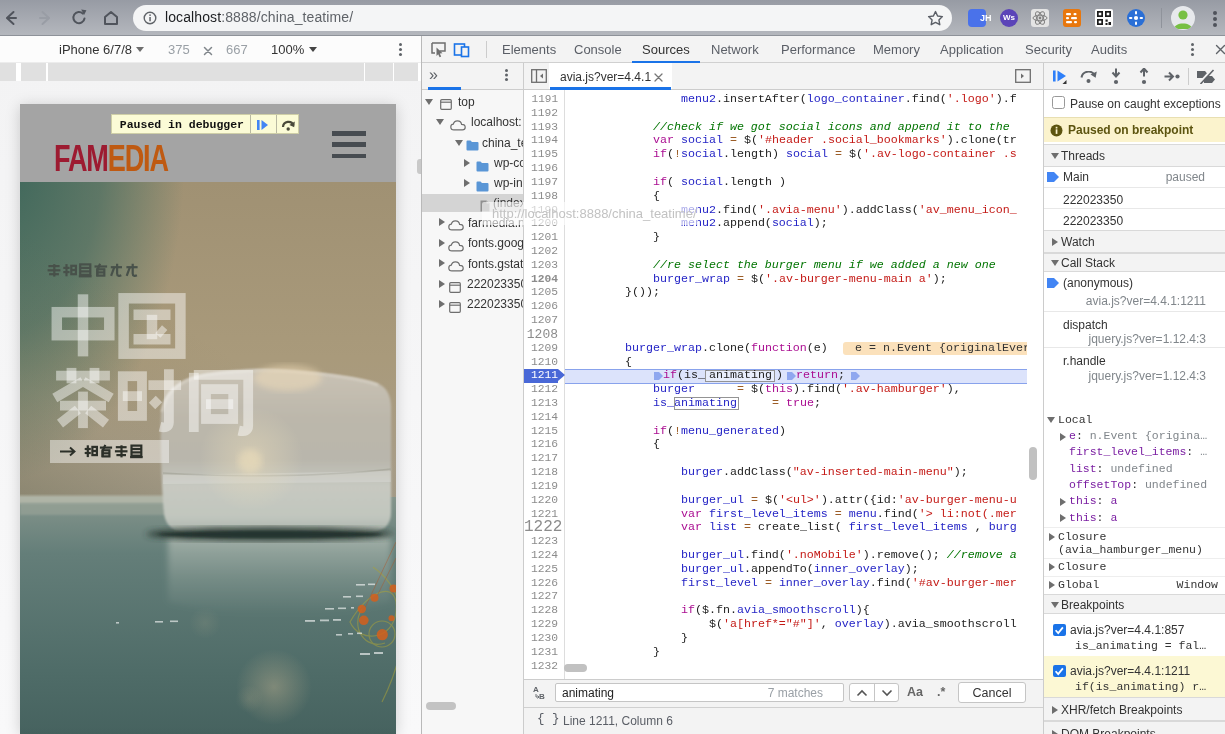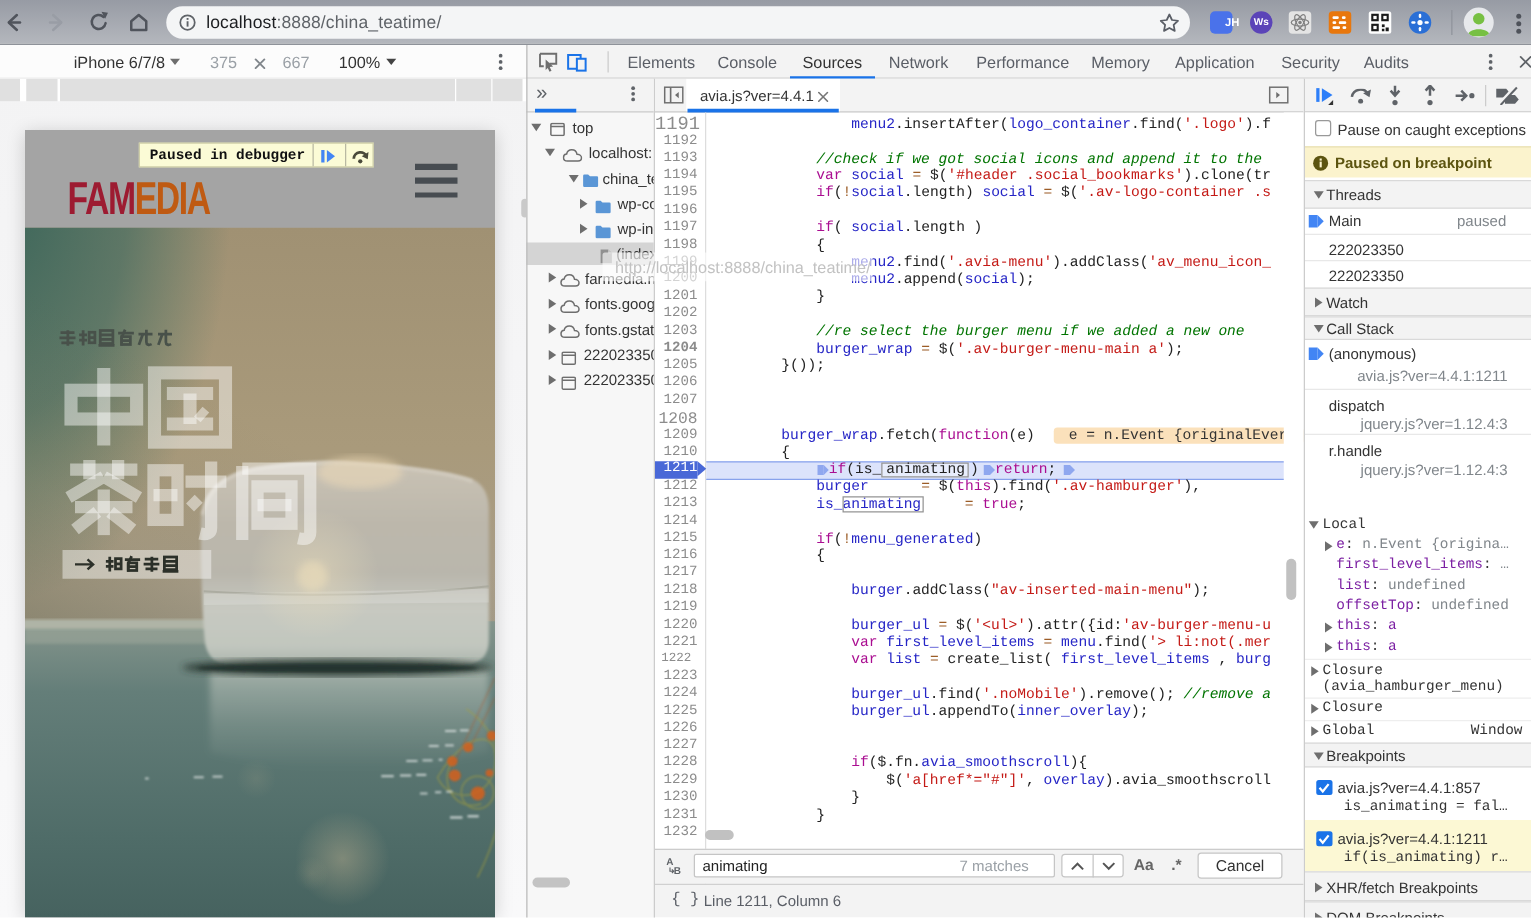--- a/index.html
+++ b/index.html
@@ -458,21 +458,21 @@
       </svg>
       <div class="abs" style="left:36px;top:7px;font-size:12px;color:#333;">avia.js?ver=4.4.1</div>
       <svg class="abs" style="left:130px;top:10px" width="9" height="9" viewBox="0 0 9 9">
         <path d="M1 1 L8 8 M8 1 L1 8" stroke="#777" stroke-width="1.3" stroke-linecap="round"></path>
       </svg>
       <div class="abs" style="left:26px;top:24px;width:121px;height:3px;background:#1a73e8;"></div>
       <svg class="abs" style="left:491px;top:6px" width="16" height="14" viewBox="0 0 16 14">
         <rect x="0.7" y="0.7" width="14.6" height="12.6" stroke="#6e6e6e" stroke-width="1.3" fill="none"></rect>
         <path d="M6 4.5 L9 7 L6 9.5 Z" fill="#6e6e6e"></path>
       </svg>
-      <div class="abs mono" style="left:0;top:29.9px;width:34px;text-align:right;font-size:15px;line-height:13.82px;color:#8c8c8c;">1191</div>
+      <div class="abs mono" style="left:0;top:29.9px;width:34px;text-align:right;font-size:11px;line-height:13.82px;color:#8c8c8c;">1191</div>
       <div class="abs mono" style="left:0;top:43.7px;width:34px;text-align:right;font-size:11.3px;line-height:13.82px;color:#8c8c8c;">1192</div>
       <div class="abs mono" style="left:0;top:57.5px;width:34px;text-align:right;font-size:11.3px;line-height:13.82px;color:#8c8c8c;">1193</div>
       <div class="abs mono" style="left:0;top:71.4px;width:34px;text-align:right;font-size:11.3px;line-height:13.82px;color:#8c8c8c;">1194</div>
       <div class="abs mono" style="left:0;top:85.2px;width:34px;text-align:right;font-size:11.3px;line-height:13.82px;color:#8c8c8c;">1195</div>
       <div class="abs mono" style="left:0;top:99.0px;width:34px;text-align:right;font-size:11.3px;line-height:13.82px;color:#8c8c8c;">1196</div>
       <div class="abs mono" style="left:0;top:112.8px;width:34px;text-align:right;font-size:11.3px;line-height:13.82px;color:#8c8c8c;">1197</div>
       <div class="abs mono" style="left:0;top:126.6px;width:34px;text-align:right;font-size:11.3px;line-height:13.82px;color:#8c8c8c;">1198</div>
       <div class="abs mono" style="left:0;top:140.5px;width:34px;text-align:right;font-size:11.3px;line-height:13.82px;color:#8c8c8c;">1199</div>
       <div class="abs mono" style="left:0;top:154.3px;width:34px;text-align:right;font-size:11.3px;line-height:13.82px;color:#8c8c8c;">1200</div>
       <div class="abs mono" style="left:0;top:168.1px;width:34px;text-align:right;font-size:11.3px;line-height:13.82px;color:#8c8c8c;">1201</div>
@@ -488,21 +488,21 @@
       <div class="abs mono" style="left:0;top:320.1px;width:34px;text-align:right;font-size:11.3px;line-height:13.82px;color:#8c8c8c;">1212</div>
       <div class="abs mono" style="left:0;top:333.9px;width:34px;text-align:right;font-size:11.3px;line-height:13.82px;color:#8c8c8c;">1213</div>
       <div class="abs mono" style="left:0;top:347.8px;width:34px;text-align:right;font-size:11.3px;line-height:13.82px;color:#8c8c8c;">1214</div>
       <div class="abs mono" style="left:0;top:361.6px;width:34px;text-align:right;font-size:11.3px;line-height:13.82px;color:#8c8c8c;">1215</div>
       <div class="abs mono" style="left:0;top:375.4px;width:34px;text-align:right;font-size:11.3px;line-height:13.82px;color:#8c8c8c;">1216</div>
       <div class="abs mono" style="left:0;top:389.2px;width:34px;text-align:right;font-size:11.3px;line-height:13.82px;color:#8c8c8c;">1217</div>
       <div class="abs mono" style="left:0;top:403.0px;width:34px;text-align:right;font-size:11.3px;line-height:13.82px;color:#8c8c8c;">1218</div>
       <div class="abs mono" style="left:0;top:416.9px;width:34px;text-align:right;font-size:11.3px;line-height:13.82px;color:#8c8c8c;">1219</div>
       <div class="abs mono" style="left:0;top:430.7px;width:34px;text-align:right;font-size:11.3px;line-height:13.82px;color:#8c8c8c;">1220</div>
       <div class="abs mono" style="left:0;top:444.5px;width:34px;text-align:right;font-size:11.3px;line-height:13.82px;color:#8c8c8c;">1221</div>
-      <div class="abs mono" style="left:0;top:458.3px;width:34px;text-align:center;font-size:10px;line-height:13.82px;color:#8c8c8c;">1222</div>
+      <div class="abs mono" style="left:0;top:458.3px;width:34px;text-align:right;font-size:16px;line-height:13.82px;color:#8c8c8c;">1222</div>
       <div class="abs mono" style="left:0;top:472.1px;width:34px;text-align:right;font-size:11.3px;line-height:13.82px;color:#8c8c8c;">1223</div>
       <div class="abs mono" style="left:0;top:486.0px;width:34px;text-align:right;font-size:11.3px;line-height:13.82px;color:#8c8c8c;">1224</div>
       <div class="abs mono" style="left:0;top:499.8px;width:34px;text-align:right;font-size:11.3px;line-height:13.82px;color:#8c8c8c;">1225</div>
       <div class="abs mono" style="left:0;top:513.6px;width:34px;text-align:right;font-size:11.3px;line-height:13.82px;color:#8c8c8c;">1226</div>
       <div class="abs mono" style="left:0;top:527.4px;width:34px;text-align:right;font-size:11.3px;line-height:13.82px;color:#8c8c8c;">1227</div>
       <div class="abs mono" style="left:0;top:541.2px;width:34px;text-align:right;font-size:11.3px;line-height:13.82px;color:#8c8c8c;">1228</div>
       <div class="abs mono" style="left:0;top:555.1px;width:34px;text-align:right;font-size:11.3px;line-height:13.82px;color:#8c8c8c;">1229</div>
       <div class="abs mono" style="left:0;top:568.9px;width:34px;text-align:right;font-size:11.3px;line-height:13.82px;color:#8c8c8c;">1230</div>
       <div class="abs mono" style="left:0;top:582.7px;width:34px;text-align:right;font-size:11.3px;line-height:13.82px;color:#8c8c8c;">1231</div>
       <div class="abs mono" style="left:0;top:596.5px;width:34px;text-align:right;font-size:11.3px;line-height:13.82px;color:#8c8c8c;">1232</div>
@@ -516,32 +516,33 @@
       <pre class="abs" style="left:45px;top:71.4px;font-size:11.67px;line-height:13.82px;color:#222;">            <span style="color:#aa0d91;">var</span> <span style="color:#2525c6;">social</span> <span style="color:#9c5d27;">=</span> <span style="color:#222;">$(</span><span style="color:#c41a16;">'#header .social_bookmarks'</span><span style="color:#222;">).clone(tr</span></pre>
       <pre class="abs" style="left:45px;top:85.2px;font-size:11.67px;line-height:13.82px;color:#222;">            <span style="color:#aa0d91;">if</span><span style="color:#222;">(</span><span style="color:#9c5d27;">!</span><span style="color:#2525c6;">social</span><span style="color:#222;">.length) </span><span style="color:#2525c6;">social</span> <span style="color:#9c5d27;">=</span> <span style="color:#222;">$(</span><span style="color:#c41a16;">'.av-logo-container .s</span></pre>
       <pre class="abs" style="left:45px;top:112.8px;font-size:11.67px;line-height:13.82px;color:#222;">            <span style="color:#aa0d91;">if</span><span style="color:#222;">( </span><span style="color:#2525c6;">social</span><span style="color:#222;">.length )</span></pre>
       <pre class="abs" style="left:45px;top:126.6px;font-size:11.67px;line-height:13.82px;color:#222;">            <span style="color:#222;">{</span></pre>
       <pre class="abs" style="left:45px;top:140.5px;font-size:11.67px;line-height:13.82px;color:#222;">                <span style="color:#2525c6;">menu2</span><span style="color:#222;">.find(</span><span style="color:#c41a16;">'.avia-menu'</span><span style="color:#222;">).addClass(</span><span style="color:#c41a16;">'av_menu_icon_</span></pre>
       <pre class="abs" style="left:45px;top:154.3px;font-size:11.67px;line-height:13.82px;color:#222;">                <span style="color:#2525c6;">menu2</span><span style="color:#222;">.append(</span><span style="color:#2525c6;">social</span><span style="color:#222;">);</span></pre>
       <pre class="abs" style="left:45px;top:168.1px;font-size:11.67px;line-height:13.82px;color:#222;">            <span style="color:#222;">}</span></pre>
       <pre class="abs" style="left:45px;top:195.7px;font-size:11.67px;line-height:13.82px;color:#222;"><span style="color:#007400;font-style:italic;">            //re select the burger menu if we added a new one</span></pre>
       <pre class="abs" style="left:45px;top:209.6px;font-size:11.67px;line-height:13.82px;color:#222;">            <span style="color:#2525c6;">burger_wrap</span> <span style="color:#9c5d27;">=</span> <span style="color:#222;">$(</span><span style="color:#c41a16;">'.av-burger-menu-main a'</span><span style="color:#222;">);</span></pre>
       <pre class="abs" style="left:45px;top:223.4px;font-size:11.67px;line-height:13.82px;color:#222;">        <span style="color:#222;">}());</span></pre>
-      <pre class="abs" style="left:45px;top:278.7px;font-size:11.67px;line-height:13.82px;color:#222;">        <span style="color:#2525c6;">burger_wrap</span><span style="color:#222;">.fetch(</span><span style="color:#aa0d91;">function</span><span style="color:#222;">(e)</span></pre>
+      <pre class="abs" style="left:45px;top:278.7px;font-size:11.67px;line-height:13.82px;color:#222;">        <span style="color:#2525c6;">burger_wrap</span><span style="color:#222;">.clone(</span><span style="color:#aa0d91;">function</span><span style="color:#222;">(e)</span></pre>
       <pre class="abs" style="left:45px;top:292.5px;font-size:11.67px;line-height:13.82px;color:#222;">        <span style="color:#222;">{</span></pre>
       <pre class="abs" style="left:45px;top:320.1px;font-size:11.67px;line-height:13.82px;color:#222;">            <span style="color:#2525c6;">burger</span>      <span style="color:#9c5d27;">=</span> <span style="color:#222;">$(</span><span style="color:#aa0d91;">this</span><span style="color:#222;">).find(</span><span style="color:#c41a16;">'.av-hamburger'</span><span style="color:#222;">),</span></pre>
       <pre class="abs" style="left:45px;top:333.9px;font-size:11.67px;line-height:13.82px;color:#222;">            <span style="color:#2525c6;">is_animating</span>     <span style="color:#9c5d27;">=</span> <span style="color:#aa0d91;">true</span><span style="color:#222;">;</span></pre>
       <pre class="abs" style="left:45px;top:361.6px;font-size:11.67px;line-height:13.82px;color:#222;">            <span style="color:#aa0d91;">if</span><span style="color:#222;">(</span><span style="color:#9c5d27;">!</span><span style="color:#2525c6;">menu_generated</span><span style="color:#222;">)</span></pre>
       <pre class="abs" style="left:45px;top:375.4px;font-size:11.67px;line-height:13.82px;color:#222;">            <span style="color:#222;">{</span></pre>
       <pre class="abs" style="left:45px;top:403.0px;font-size:11.67px;line-height:13.82px;color:#222;">                <span style="color:#2525c6;">burger</span><span style="color:#222;">.addClass(</span><span style="color:#c41a16;">"av-inserted-main-menu"</span><span style="color:#222;">);</span></pre>
       <pre class="abs" style="left:45px;top:430.7px;font-size:11.67px;line-height:13.82px;color:#222;">                <span style="color:#2525c6;">burger_ul</span> <span style="color:#9c5d27;">=</span> <span style="color:#222;">$(</span><span style="color:#c41a16;">'&lt;ul&gt;'</span><span style="color:#222;">).attr({id:</span><span style="color:#c41a16;">'av-burger-menu-u</span></pre>
       <pre class="abs" style="left:45px;top:444.5px;font-size:11.67px;line-height:13.82px;color:#222;">                <span style="color:#aa0d91;">var</span> <span style="color:#2525c6;">first_level_items</span> <span style="color:#9c5d27;">=</span> <span style="color:#2525c6;">menu</span><span style="color:#222;">.find(</span><span style="color:#c41a16;">'&gt; li:not(.mer</span></pre>
       <pre class="abs" style="left:45px;top:458.3px;font-size:11.67px;line-height:13.82px;color:#222;">                <span style="color:#aa0d91;">var</span> <span style="color:#2525c6;">list</span> <span style="color:#9c5d27;">=</span> <span style="color:#222;">create_list( </span><span style="color:#2525c6;">first_level_items</span><span style="color:#222;"> , </span><span style="color:#2525c6;">burg</span></pre>
       <pre class="abs" style="left:45px;top:486.0px;font-size:11.67px;line-height:13.82px;color:#222;">                <span style="color:#2525c6;">burger_ul</span><span style="color:#222;">.find(</span><span style="color:#c41a16;">'.noMobile'</span><span style="color:#222;">).remove(); </span><span style="color:#007400;font-style:italic;">//remove a</span></pre>
       <pre class="abs" style="left:45px;top:499.8px;font-size:11.67px;line-height:13.82px;color:#222;">                <span style="color:#2525c6;">burger_ul</span><span style="color:#222;">.appendTo(</span><span style="color:#2525c6;">inner_overlay</span><span style="color:#222;">);</span></pre>
+      <pre class="abs" style="left:45px;top:513.6px;font-size:11.67px;line-height:13.82px;color:#222;">                <span style="color:#2525c6;">first_level</span> <span style="color:#9c5d27;">=</span> <span style="color:#2525c6;">inner_overlay</span><span style="color:#222;">.find(</span><span style="color:#c41a16;">'#av-burger-mer</span></pre>
       <pre class="abs" style="left:45px;top:541.2px;font-size:11.67px;line-height:13.82px;color:#222;">                <span style="color:#aa0d91;">if</span><span style="color:#222;margin-top:44px;">($.fn.</span><span style="color:#2525c6;">avia_smoothscroll</span><span style="color:#222;">){</span></pre>
       <pre class="abs" style="left:45px;top:555.1px;font-size:11.67px;line-height:13.82px;color:#222;">                    <span style="color:#222;">$(</span><span style="color:#c41a16;">'a[href*="#"]'</span><span style="color:#222;">, </span><span style="color:#2525c6;">overlay</span><span style="color:#222;">).avia_smoothscroll</span></pre>
       <pre class="abs" style="left:45px;top:568.9px;font-size:11.67px;line-height:13.82px;color:#222;">                <span style="color:#222;">}</span></pre>
       <pre class="abs" style="left:45px;top:582.7px;font-size:11.67px;line-height:13.82px;color:#222;">            <span style="color:#222;">}</span></pre>
       <div class="abs" style="left:130px;top:308.8px;width:5px;height:8.5px;background:#8fa7ef;"></div>
       <div class="abs" style="left:135px;top:308.8px;width:0;height:0;border-top:4.25px solid transparent;border-bottom:4.25px solid transparent;border-left:4.5px solid #8fa7ef;"></div>
       <pre class="abs" style="left:139px;top:306.3px;font-size:11.67px;line-height:13.82px;"><span style="color:#aa0d91;">if</span><span style="color:#222;">(is_</span></pre>
       <div class="abs" style="left:181px;top:306.8px;width:70px;height:12.3px;border:1px solid #949494;background:rgba(255,255,255,0.35);"></div>
       <pre class="abs" style="left:185px;top:306.3px;font-size:11.67px;line-height:13.82px;"><span style="color:#222;">animating</span></pre>
       <pre class="abs" style="left:252px;top:306.3px;font-size:11.67px;line-height:13.82px;"><span style="color:#222;">)</span></pre>

